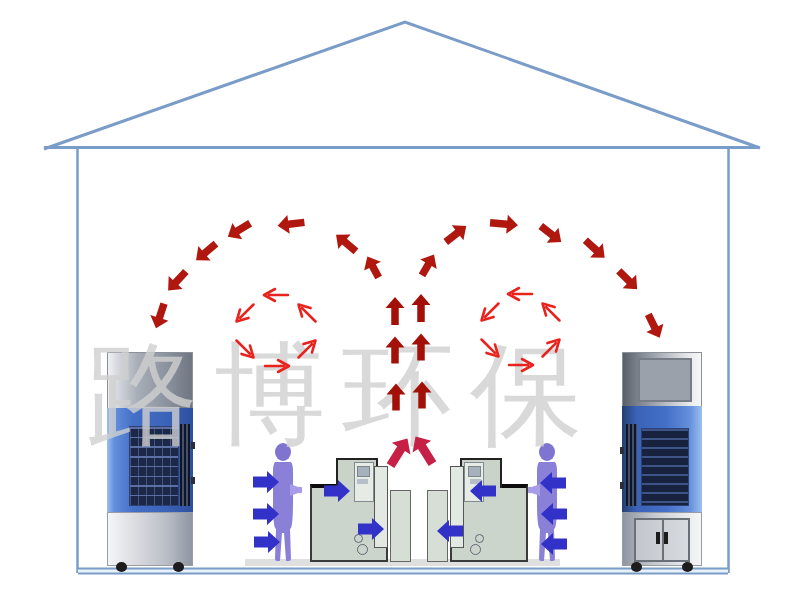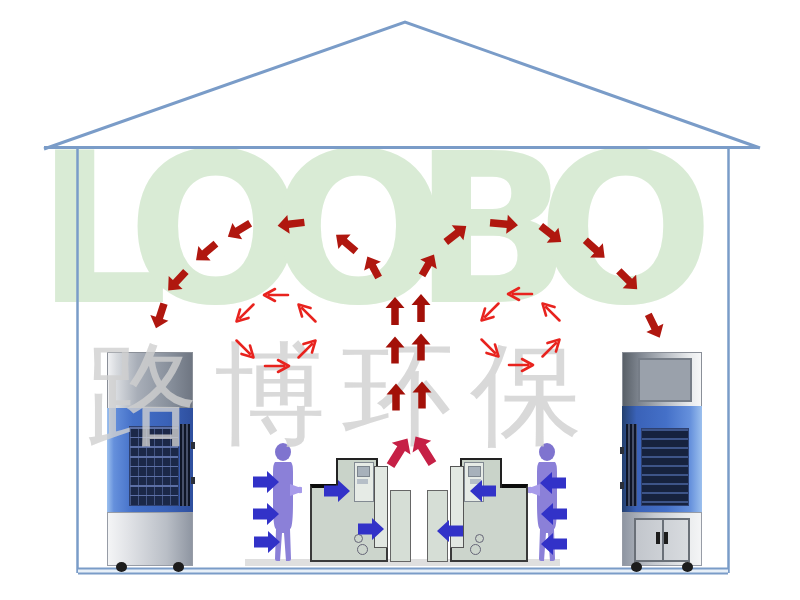--- a/index.html
+++ b/index.html
@@ -68,21 +68,20 @@
   .ground-strip{position:absolute;left:245px;top:559px;width:315px;height:7px;background:#d9d9d9;opacity:.85;}
   .worker{position:absolute;top:442px;width:40px;height:122px;}
   .worker-left{left:262px;}
   .worker-right{left:528px;transform:scaleX(-1);}
 </style>
 </head>
 <body>
 
 <div class="stage">
 
-  <div class="logo-watermark">LOOBO</div>
 
   <svg class="house-layer" width="800" height="600" viewBox="0 0 800 600">
     <polyline points="44,149 405,22 760,148" fill="none" stroke="#7a9cc8" stroke-width="3"></polyline>
     <line x1="44" y1="147.5" x2="758" y2="147.5" stroke="#7a9cc8" stroke-width="3"></line>
     <line x1="77.5" y1="147" x2="77.5" y2="573" stroke="#7a9cc8" stroke-width="2.5"></line>
     <line x1="728.5" y1="147" x2="728.5" y2="573" stroke="#7a9cc8" stroke-width="2.5"></line>
     <rect x="78" y="568.5" width="650" height="5" fill="#e8f0f8"></rect>
     <line x1="78" y1="568.5" x2="728" y2="568.5" stroke="#7a9cc8" stroke-width="2"></line>
     <line x1="78" y1="573.5" x2="728" y2="573.5" stroke="#7a9cc8" stroke-width="2"></line>
   </svg>

